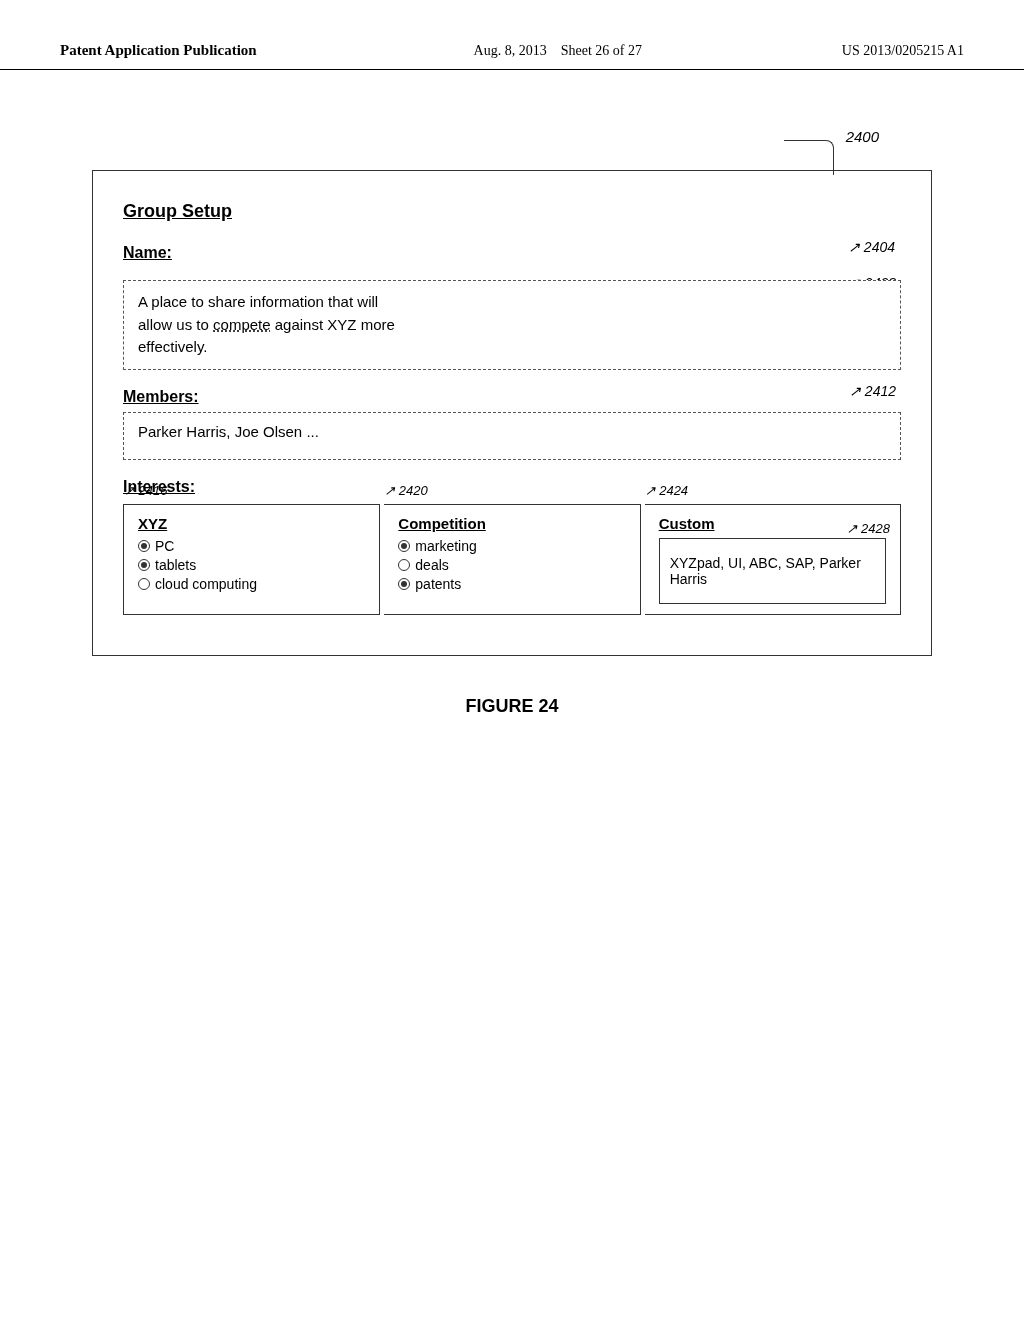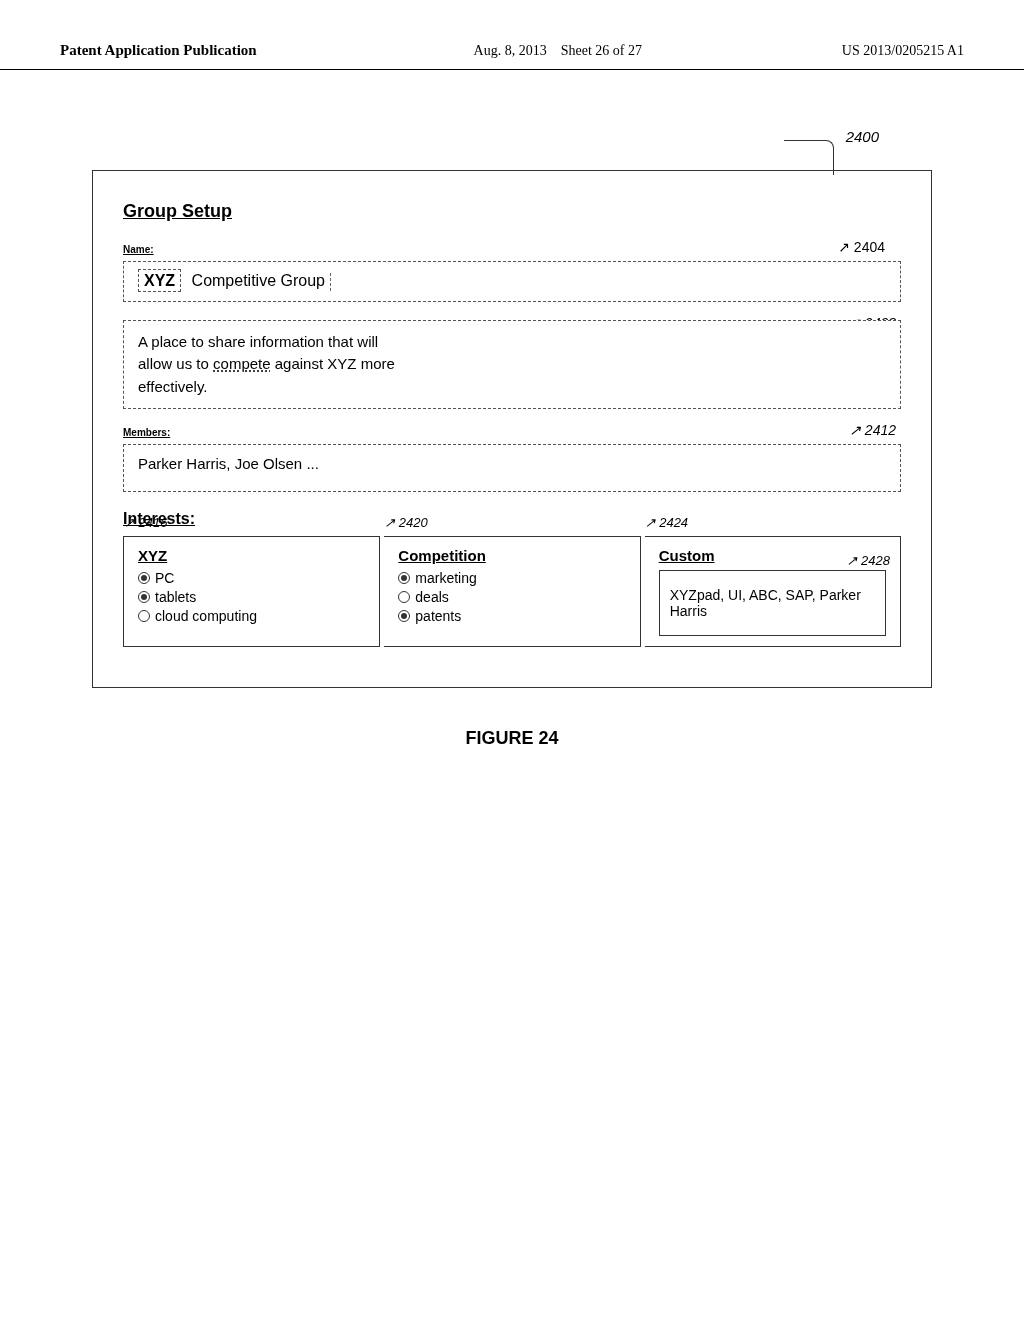--- a/index.html
+++ b/index.html
@@ -52,21 +52,21 @@
     .group-setup-title {
       font-size: 18px;
       font-weight: bold;
       text-decoration: underline;
       margin-bottom: 22px;
       font-family: Arial, sans-serif;
     }
 
     
     .section-label {
-      font-size: 10px;
+      font-size: 16px;
       font-weight: bold;
       text-decoration: underline;
       margin-bottom: 6px;
       font-family: Arial, sans-serif;
     }
 
     
     .dashed-box {
       border: 1.5px dashed #555;
       padding: 10px 14px;
@@ -229,30 +229,24 @@
 
     <div style="position:absolute; top:-30px; right:130px; width:50px; height:35px; border-top:1.5px solid #333; border-right:1.5px solid #333; border-radius:0 8px 0 0;"></div>
 
     <div class="outer-box">
 
       <div class="group-setup-title">Group Setup</div>
 
       <div class="section-wrapper">
         <div class="section-label">Name:</div>
 
-        <div style="position:absolute; top:-5px; right: 16px; font-size:14px; font-family:Arial,sans-serif;">
+        <div style="position:absolute; top:-5px; right: 6px; font-style:italic; font-size:14px; font-family:Arial,sans-serif;">
           ↗ <span>2404</span>
         </div>
 
-        <div class="dashed-box">
-          <span class="xyz-highlight">XYZ</span>
-          <span>Competitive Group</span>
-          
-          <span style="border-left:1.5px dashed #666; margin-left:1px; height:18px; display:inline-block; vertical-align:middle;"></span>
-        </div>
       </div>
 
       <div class="section-wrapper">
 
         <div style="position:absolute; top:-5px; right:5px; font-style:italic; font-size:14px; font-family:Arial,sans-serif;">
           ↗ <span>2408</span>
         </div>
 
         <div class="dashed-box" style="min-height:70px;">
           <div class="description-text">

